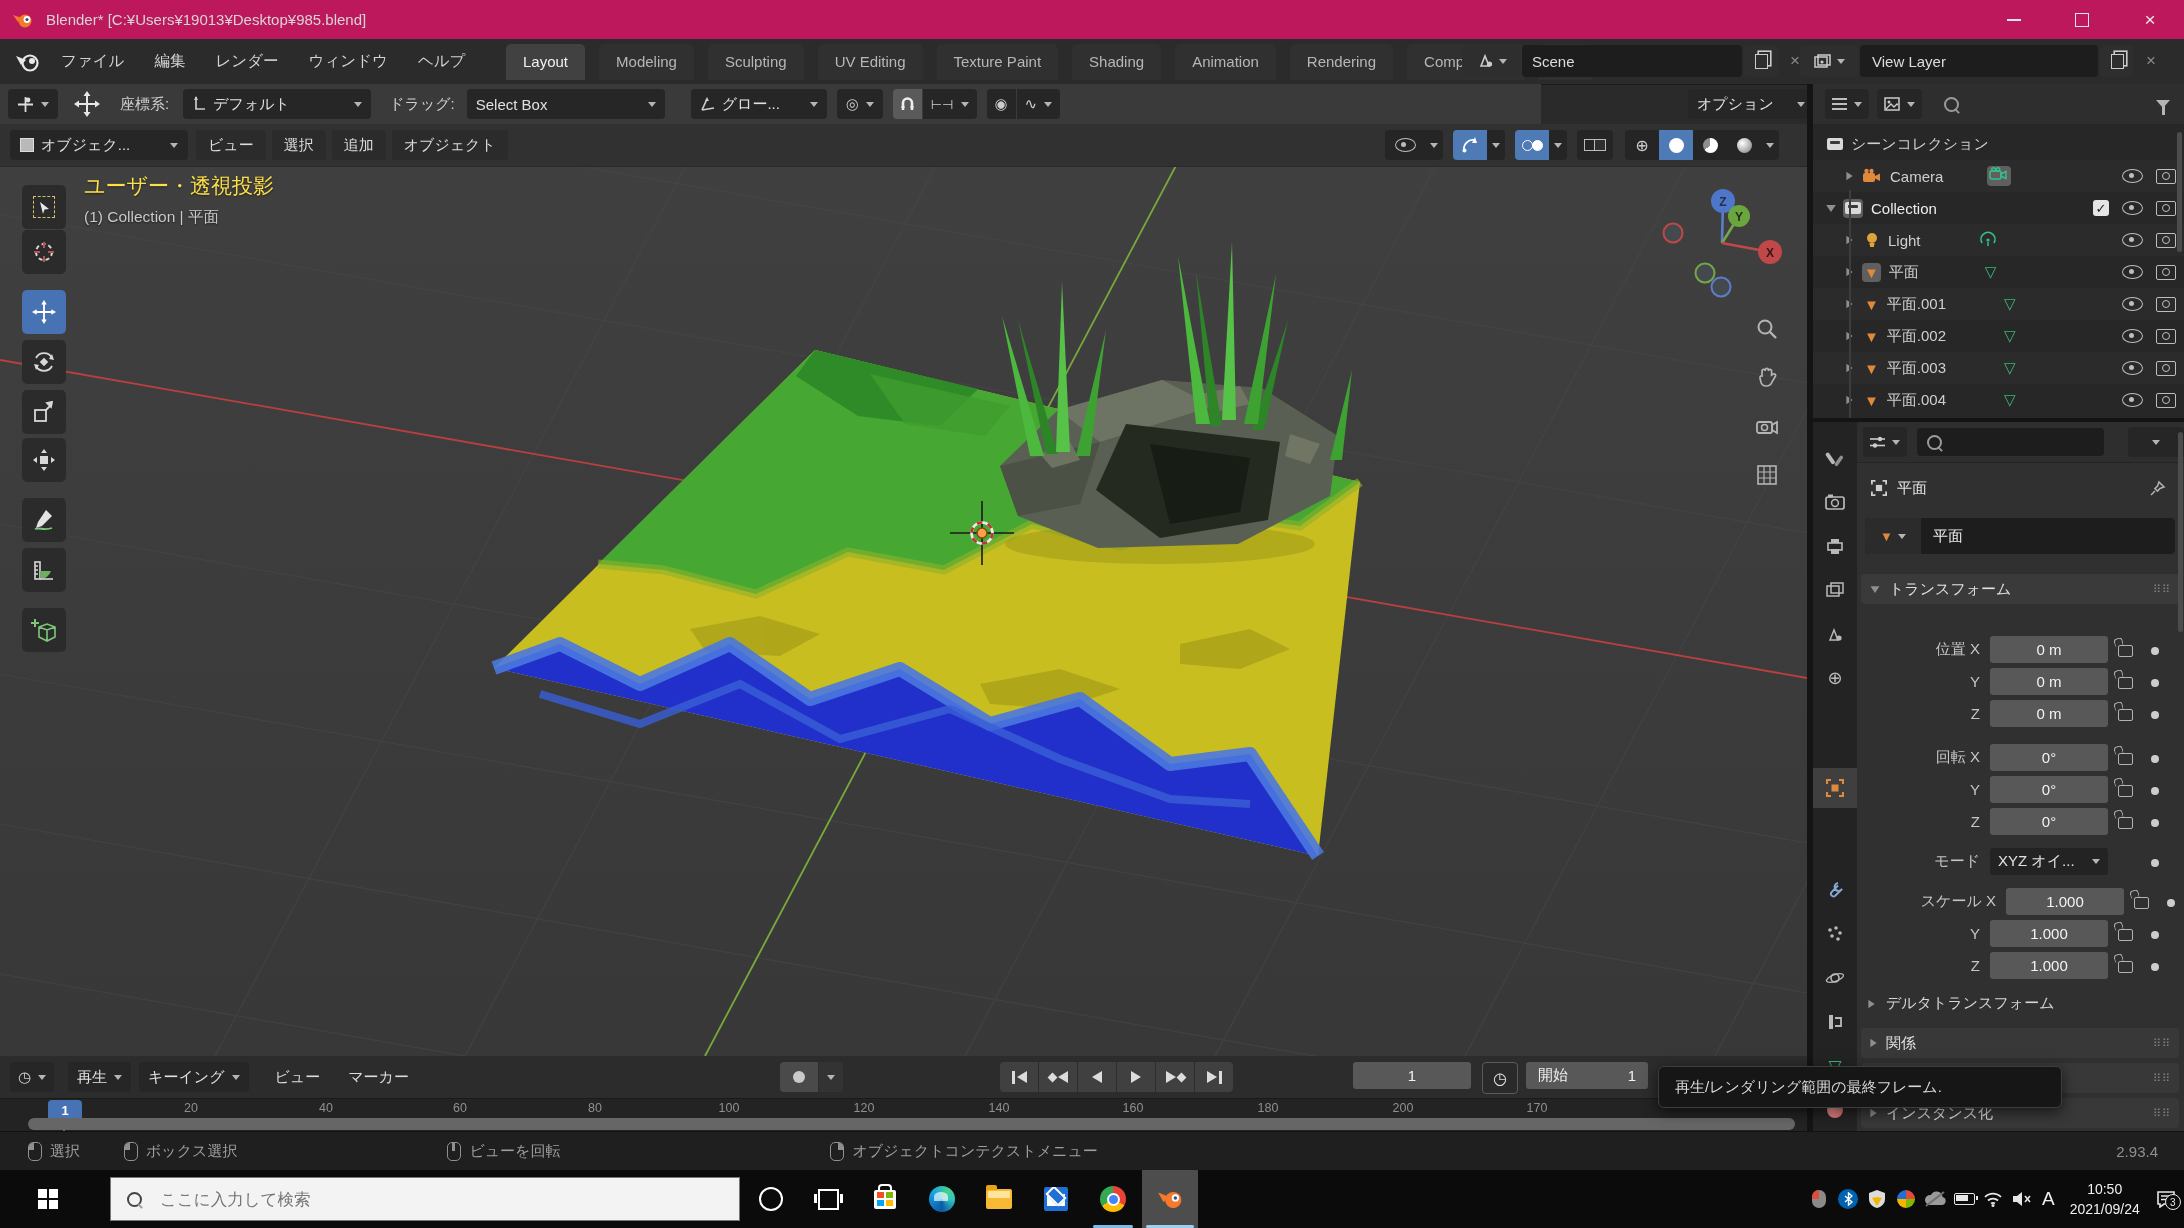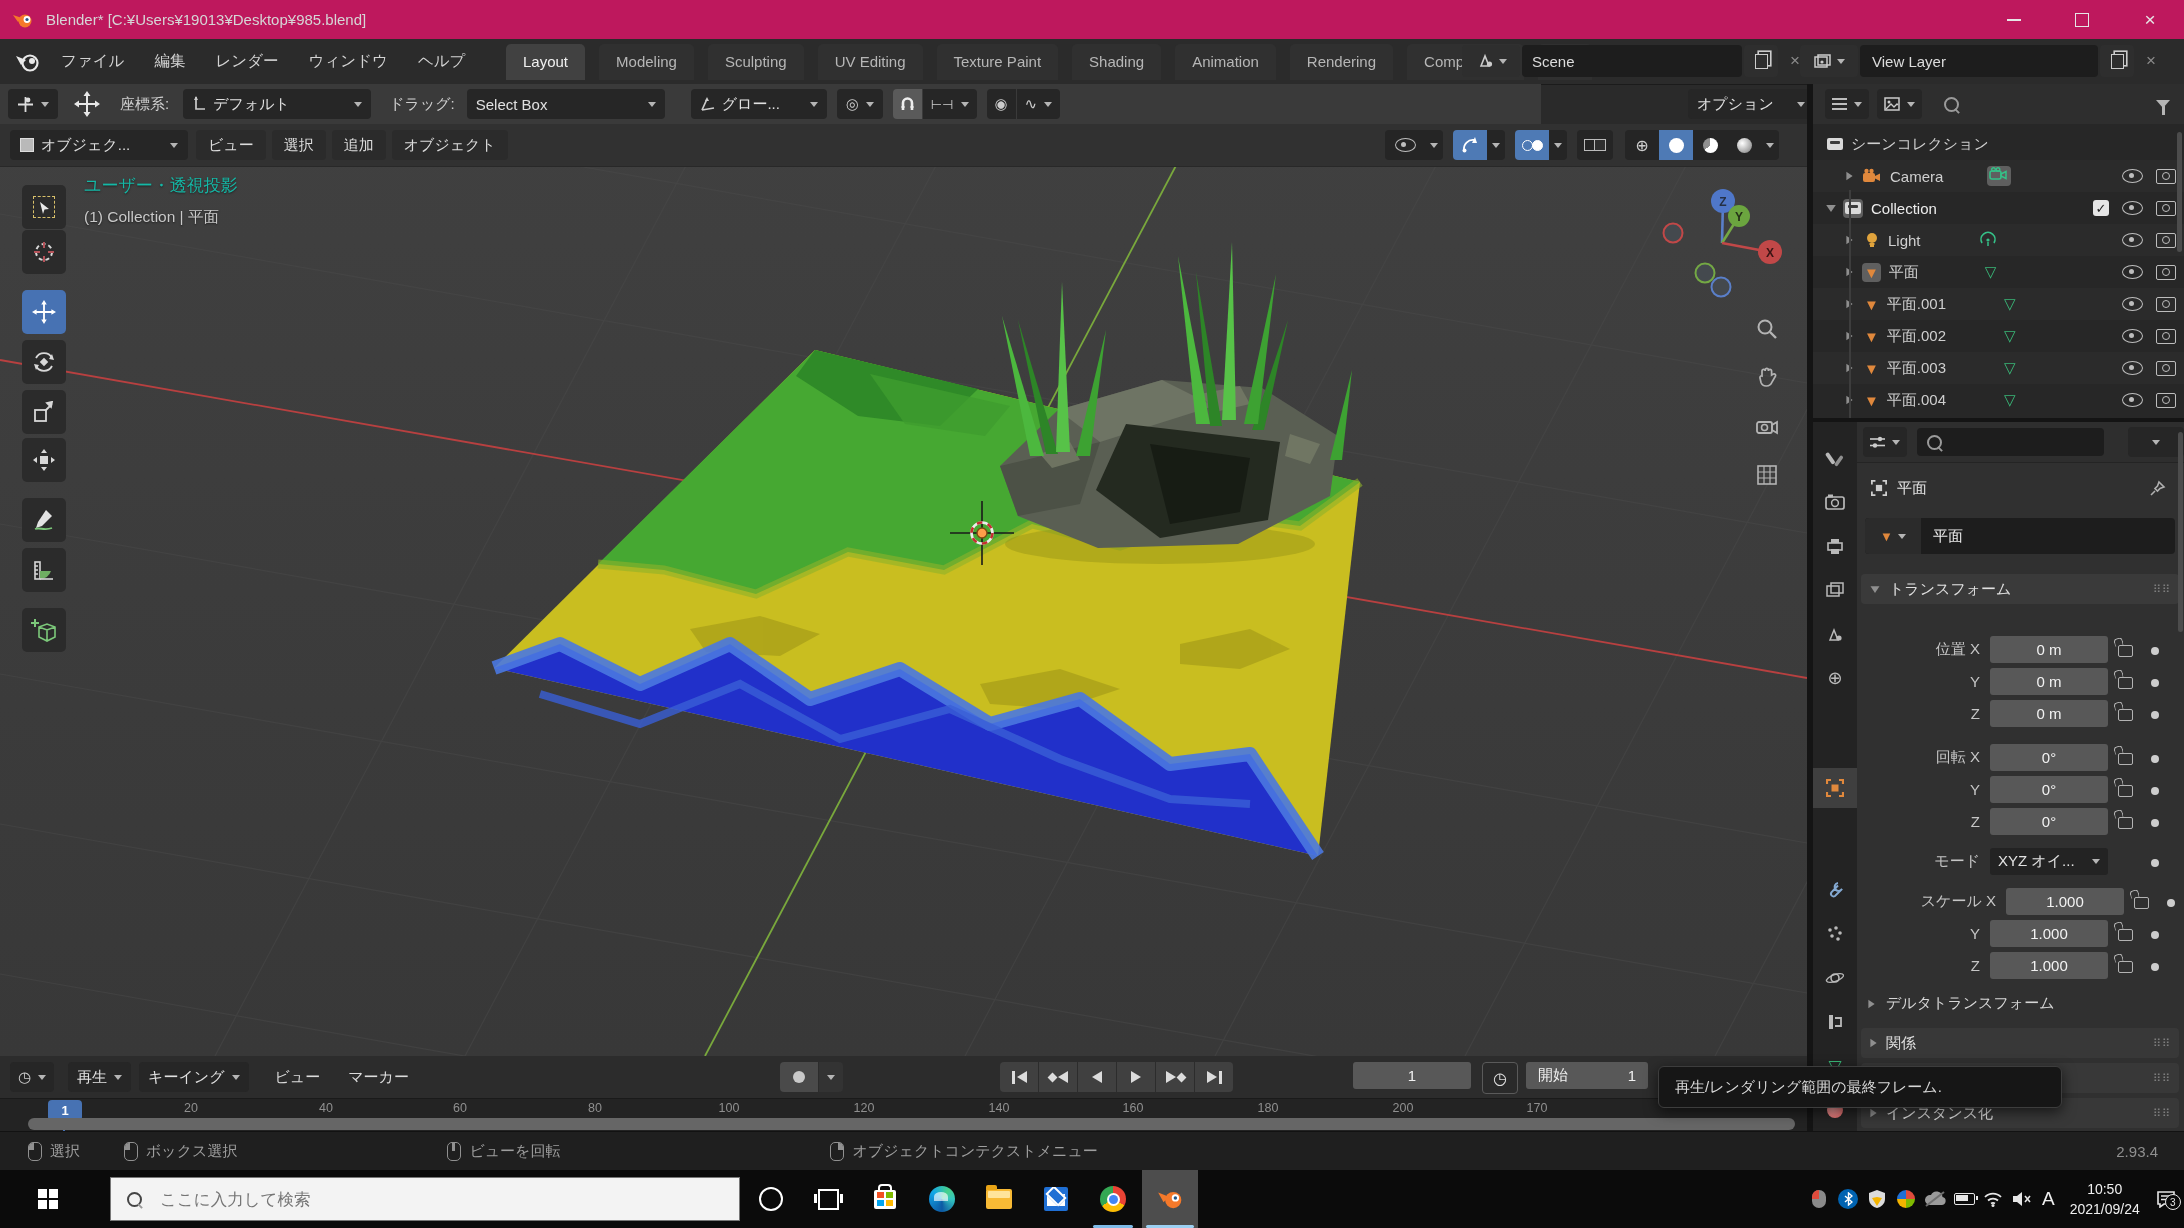--- a/index.html
+++ b/index.html
@@ -415,21 +415,21 @@
         <div class="hbtn" style="width:34px">
             <span style="width:15px;height:15px;border-radius:50%;background:radial-gradient(circle at 35% 35%,#fff,#777)"></span>
           </div>
         <div class="hbtn" style="width:18px;border-radius:0 4px 4px 0">
             <span class="caret"></span>
           </div>
       </div>
     </div>
 
     <div class="overlaytxt">
-      <div style="font-size:17px;color:#14b8a6">ユーザー・透視投影</div>
+      <div style="font-size:21px;color:#fde047">ユーザー・透視投影</div>
       <div style="font-size:15.5px;color:#c9c9c9">(1) Collection | 平面</div>
     </div>
 
     <div>
       <div class="toolbtn" style="top:61px">
         <span style="width:20px;height:20px;border:1.6px dashed #d8c06a;position:relative">
             <svg width="14" height="14" viewBox="0 0 14 14" style="position:absolute;left:4px;top:4px">
               <path d="M2,1 L11,8 L6.5,8.5 L5,13 Z" fill="#e8e8e8"></path>
             </svg>
           </span>

